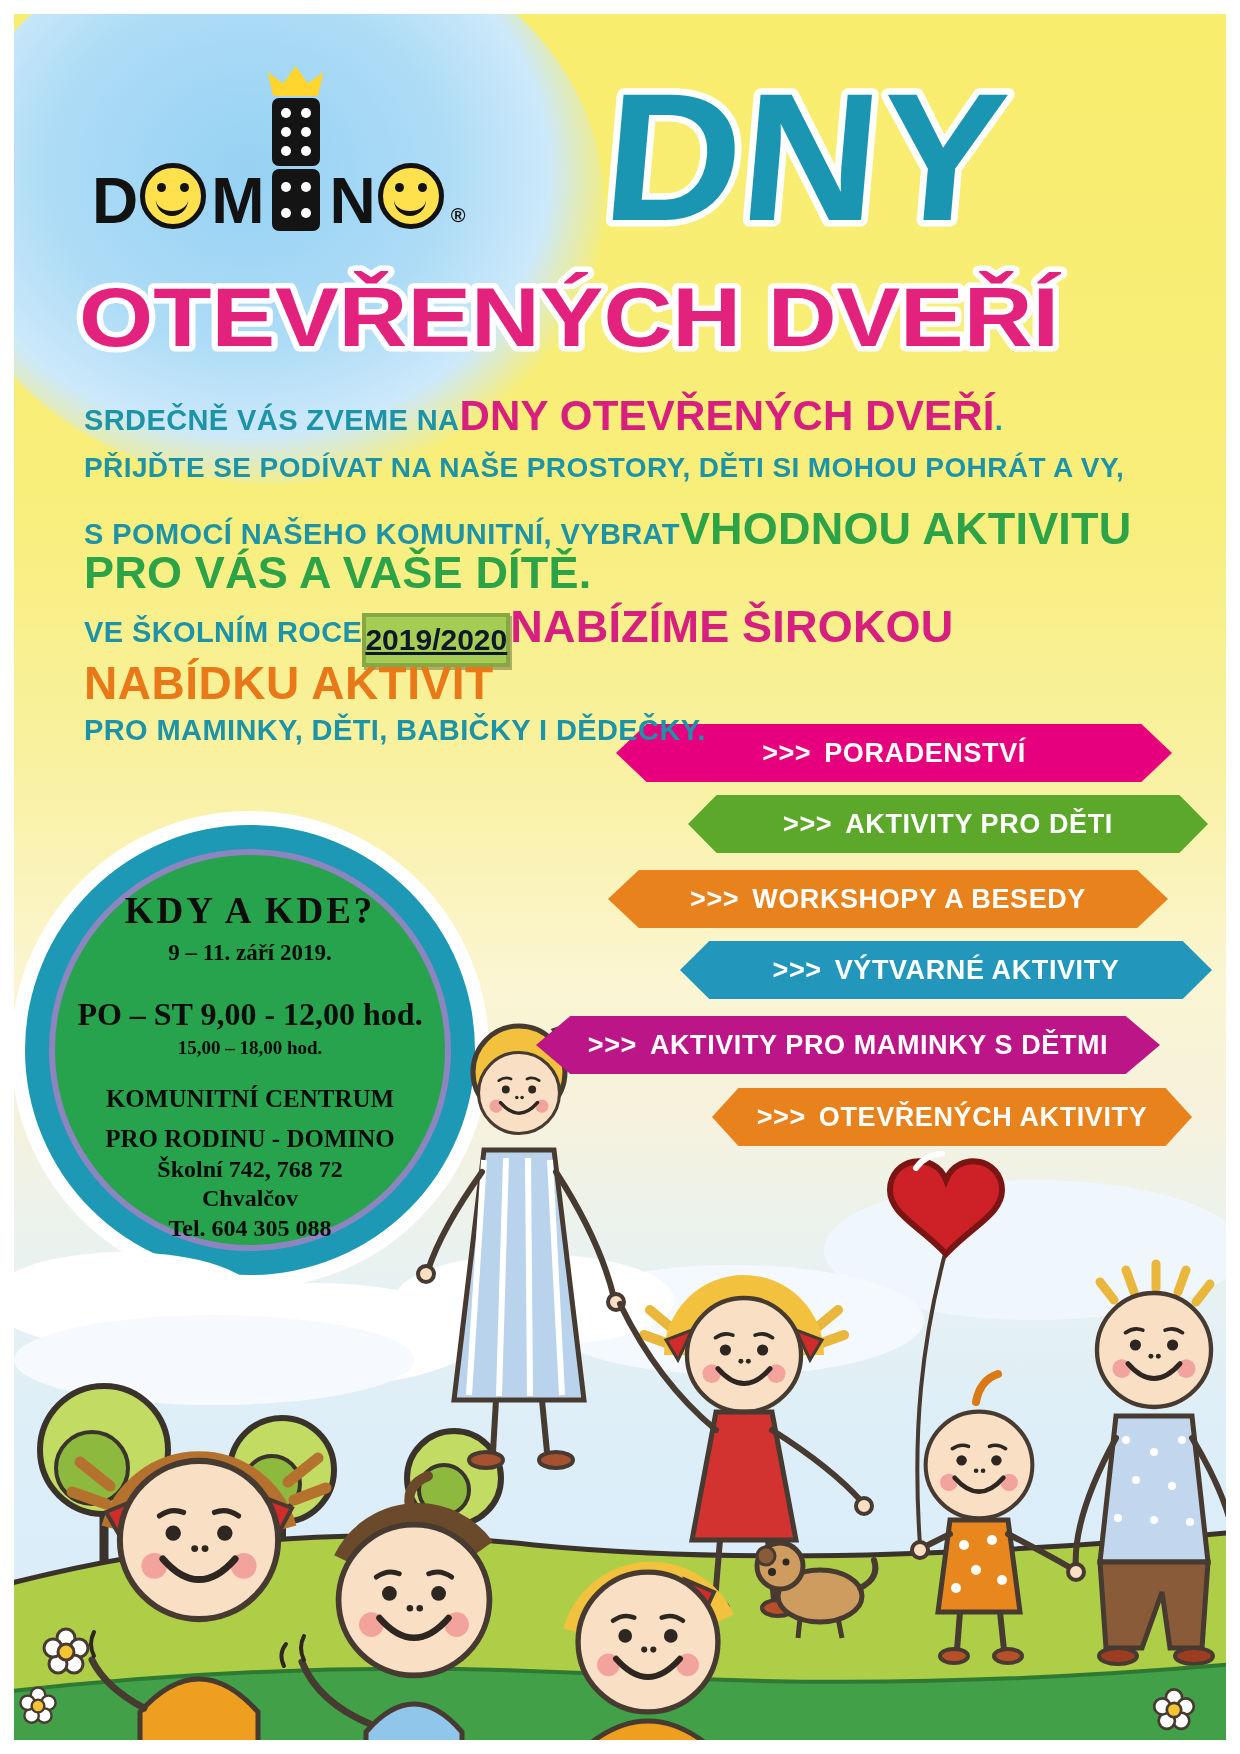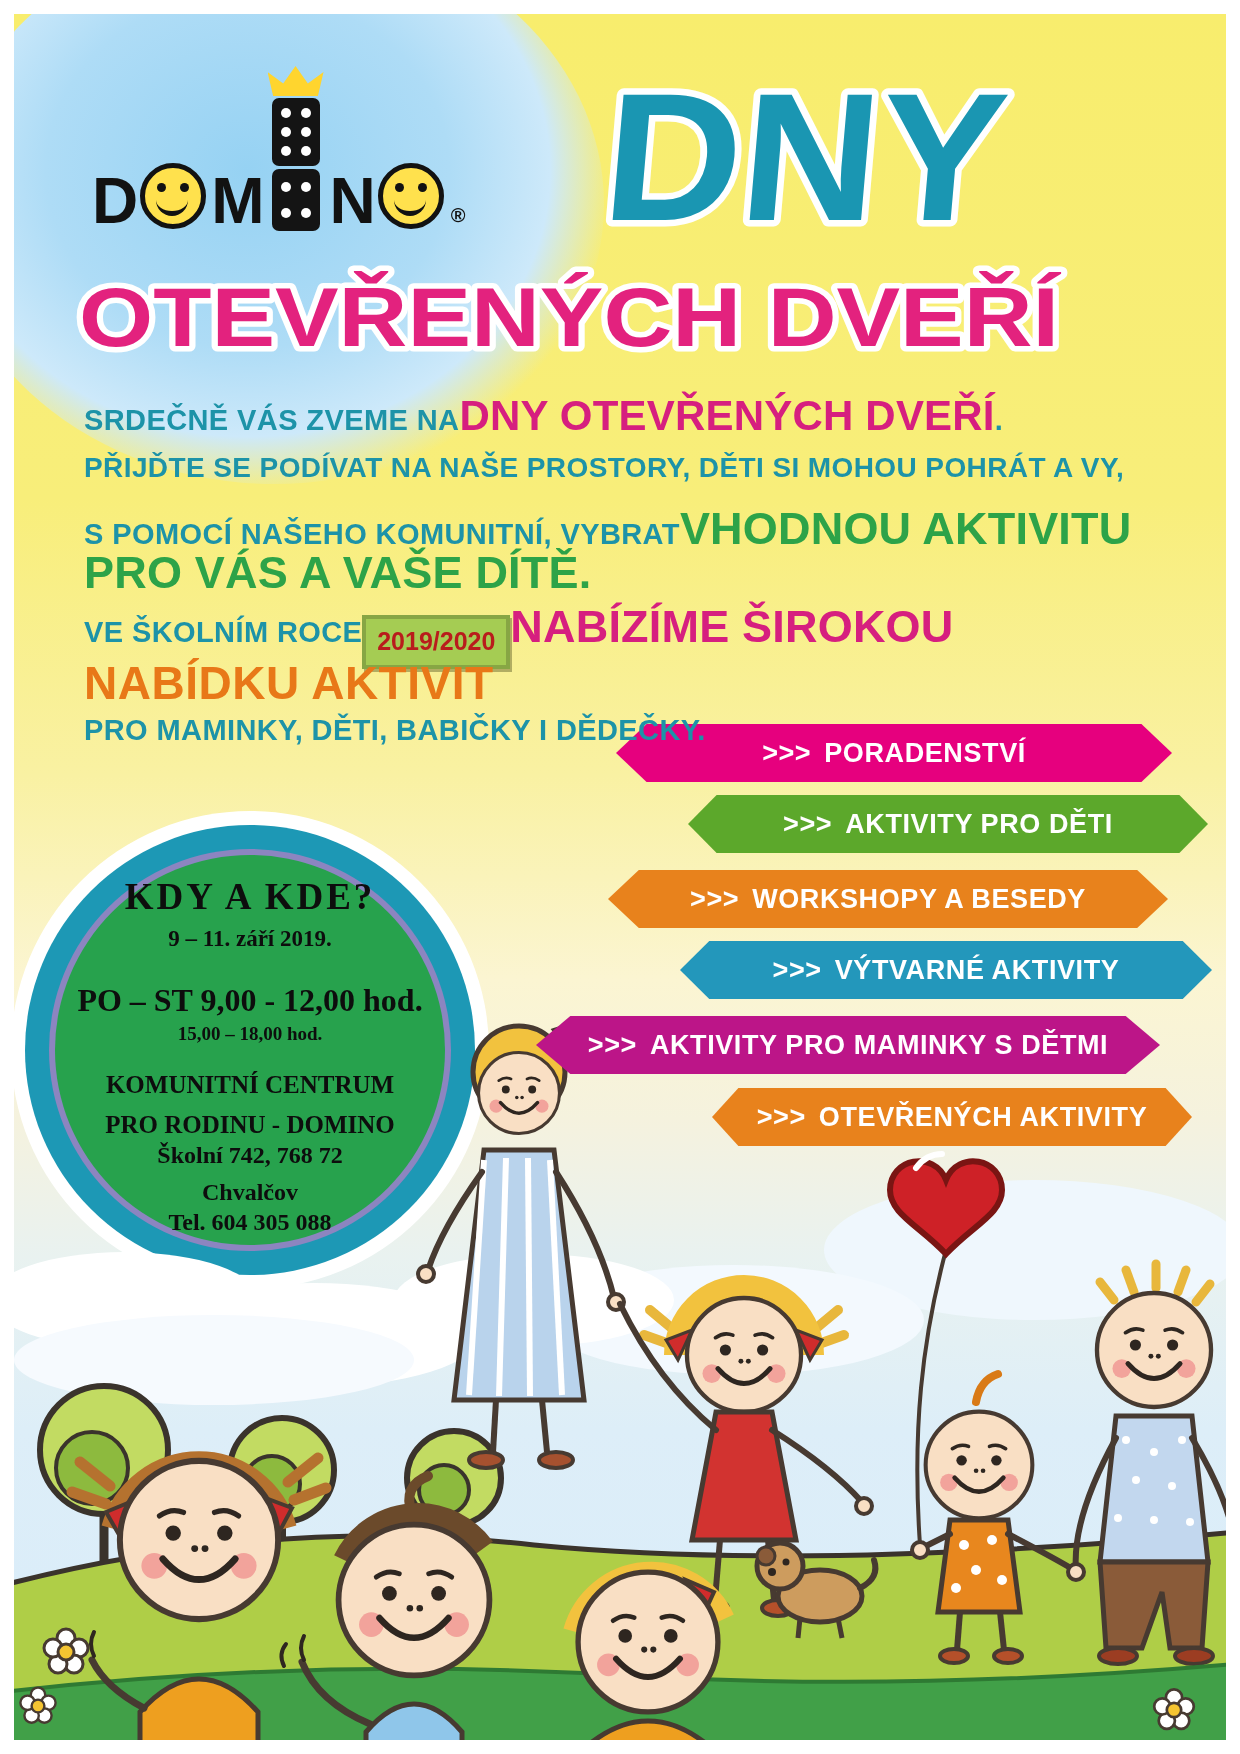--- a/index.html
+++ b/index.html
@@ -35,45 +35,45 @@
   .t-sub{position:absolute;left:40px;top:240px;z-index:5;}
   
   .line{position:absolute;left:70px;display:flex;align-items:baseline;white-space:nowrap;z-index:5;}
   .teal{color:#1D93A8;font-weight:bold;font-size:29px;letter-spacing:.4px;}
   .pinkbig{color:#D61F7F;font-weight:bold;font-size:42px;letter-spacing:.2px;}
   .greenbig{color:#2DA348;font-weight:bold;font-size:45px;letter-spacing:.2px;}
   .orangebig{color:#E87818;font-weight:bold;font-size:46px;letter-spacing:.5px;}
   .l1{top:378px}.l2{top:438px}.l3{top:489px}.l4{top:533px}.l5{top:587px}.l6{top:642px}.l7{top:700px}
   .yearbox{display:inline-flex;align-items:center;justify-content:center;width:140px;height:46px;
         background:#A5CC53;border:4px solid #87A644;box-shadow:2px 3px 0 rgba(90,90,40,.45);
-        color:#b91c1c;font-weight:bold;font-size:25px;transform:translateY(8px);}
+        color:#0f172a;font-weight:bold;font-size:30px;transform:translateY(8px);text-decoration:underline;}
   
   .banner{position:absolute;display:flex;align-items:center;justify-content:center;gap:13px;
         height:58px;color:#fff;font-weight:bold;font-size:27px;letter-spacing:.6px;z-index:4;
         clip-path:polygon(0% 50%,5.5% 0%,94.5% 0%,100% 50%,94.5% 100%,5.5% 100%);}
   .b0{left:602px;top:710px;width:556px;background:#E6007E;}
   .b1{left:674px;top:781px;width:520px;background:#5CA82B;}
   .b2{left:594px;top:856px;width:560px;background:#E8821C;}
   .b3{left:666px;top:927px;width:532px;background:#2397BB;}
   .b4{left:522px;top:1002px;width:624px;background:#BC1588;}
   .b5{left:698px;top:1074px;width:480px;background:#E8821C;}
   
   .info-circle{position:absolute;left:41px;top:841px;width:390px;height:390px;border-radius:50%;
         background:#27A24D;z-index:2;
         box-shadow:0 0 0 6px #8C85C0,0 0 0 30px #1D98B5,0 0 0 44px #FFFFFF;
         display:flex;flex-direction:column;align-items:center;justify-content:flex-start;
         text-align:center;color:#0d0d0d;font-family:"Liberation Serif",serif;}
-  .ic-head{font-size:37px;font-weight:bold;letter-spacing:3px;margin-top:20px;}
+  .ic-head{font-size:37px;font-weight:bold;letter-spacing:3px;margin-top:34px;}
   .ic-date{font-size:23px;font-weight:bold;margin-top:8px;}
   .ic-hours1{font-size:32px;font-weight:bold;margin-top:30px;}
   .ic-hours2{font-size:19px;font-weight:bold;margin-top:4px;}
   .ic-venue1{font-size:25px;font-weight:bold;margin-top:26px;}
   .ic-venue2{font-size:25px;font-weight:bold;margin-top:12px;}
   .ic-addr{font-size:24px;font-weight:bold;margin-top:3px;}
-  .ic-town{font-size:24px;font-weight:bold;margin-top:10px;}
+  .ic-town{font-size:24px;font-weight:bold;margin-top:2px;}
   .ic-tel{font-size:24px;font-weight:bold;margin-top:3px;}
   
   .illus{position:absolute;left:0;top:986px;z-index:3;}
 </style>
 </head>
 <body>
 
 <div class="page">
  <div class="poster">
 

